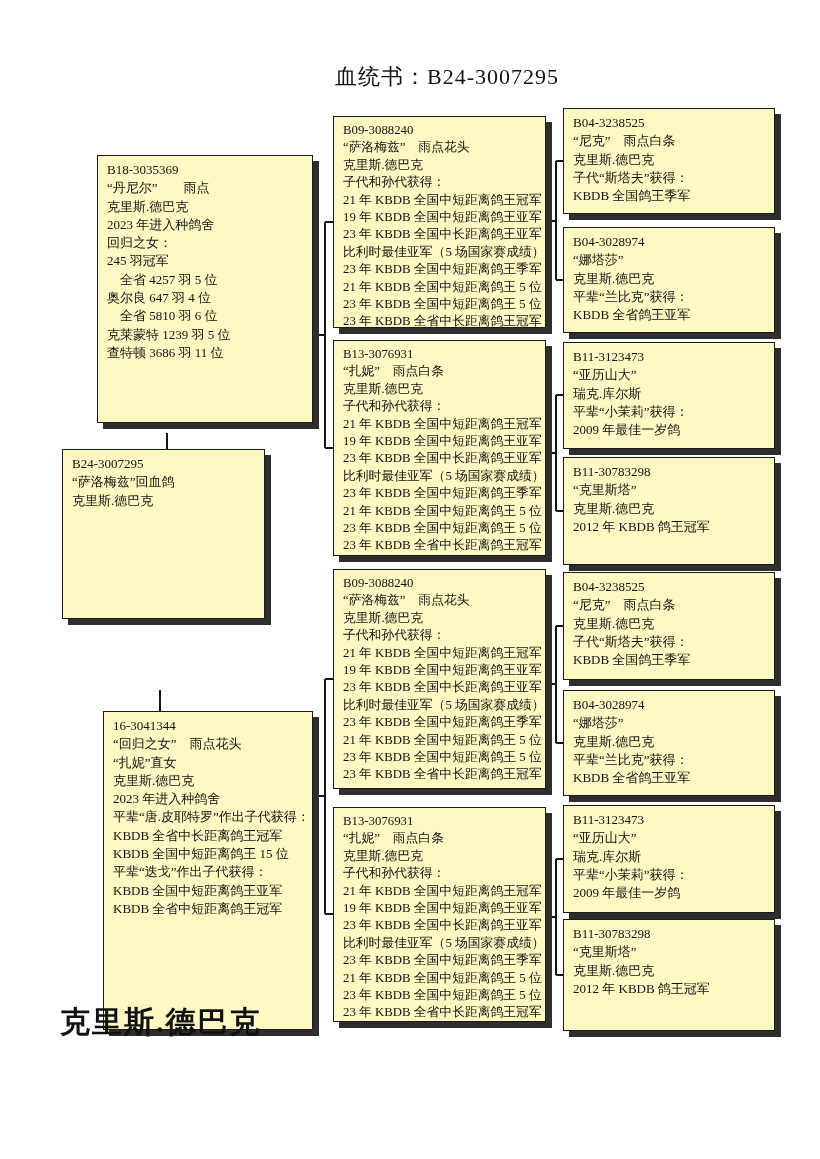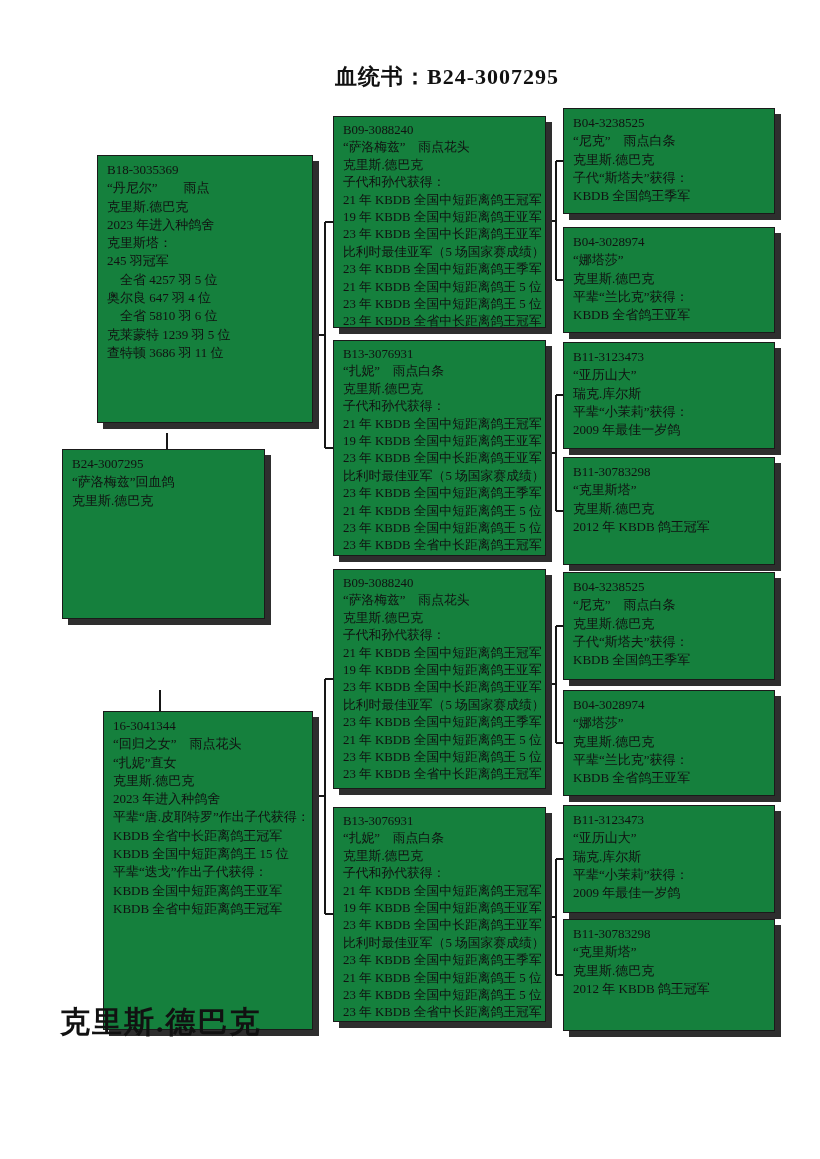--- a/index.html
+++ b/index.html
@@ -8,27 +8,27 @@
     width:820px;height:1159px;
     background:#ffffff;
     font-family:"Liberation Serif","DejaVu Serif",serif;
     color:#111;
     overflow:hidden;
   }
   .title{
     position:absolute;
     left:335px;top:62px;
     font-size:22px;
-    font-weight:bold;
+    font-weight:normal;
     letter-spacing:1px;
     white-space:nowrap;
   }
   .pbox{
     position:absolute;
-    background:#15803d;
+    background:#fef9c3;
     border:1.5px solid #1a1a1a;
     box-shadow:6px 6px 0 0 #2e2e2e;
     padding:5px 8px 4px 9px;
     font-size:13px;
     line-height:18.3px;
     box-sizing:border-box;
     white-space:nowrap;
     overflow:hidden;
   }
   .pbox.mid{
@@ -102,21 +102,21 @@
       <line x1="556" y1="859" x2="564" y2="859"></line>
       <line x1="556" y1="975" x2="564" y2="975"></line>
     </g>
   </svg>
 
   <div class="pbox" style="left:97px;top:155px;width:216px;height:268px;">
       <div class="bl">B18-3035369</div>
       <div class="bl">“丹尼尔”　　雨点</div>
       <div class="bl">克里斯.德巴克</div>
       <div class="bl">2023 年进入种鸽舍</div>
-      <div class="bl">克里斯塔：</div>
+      <div class="bl">回归之女：</div>
       <div class="bl">245 羽冠军</div>
       <div class="bl">　全省 4257 羽 5 位</div>
       <div class="bl">奥尔良 647 羽 4 位</div>
       <div class="bl">　全省 5810 羽 6 位</div>
       <div class="bl">克莱蒙特 1239 羽 5 位</div>
       <div class="bl">查特顿 3686 羽 11 位</div>
     </div>
 
   <div class="pbox" style="left:62px;top:449px;width:203px;height:170px;">
       <div class="bl">B24-3007295</div>

